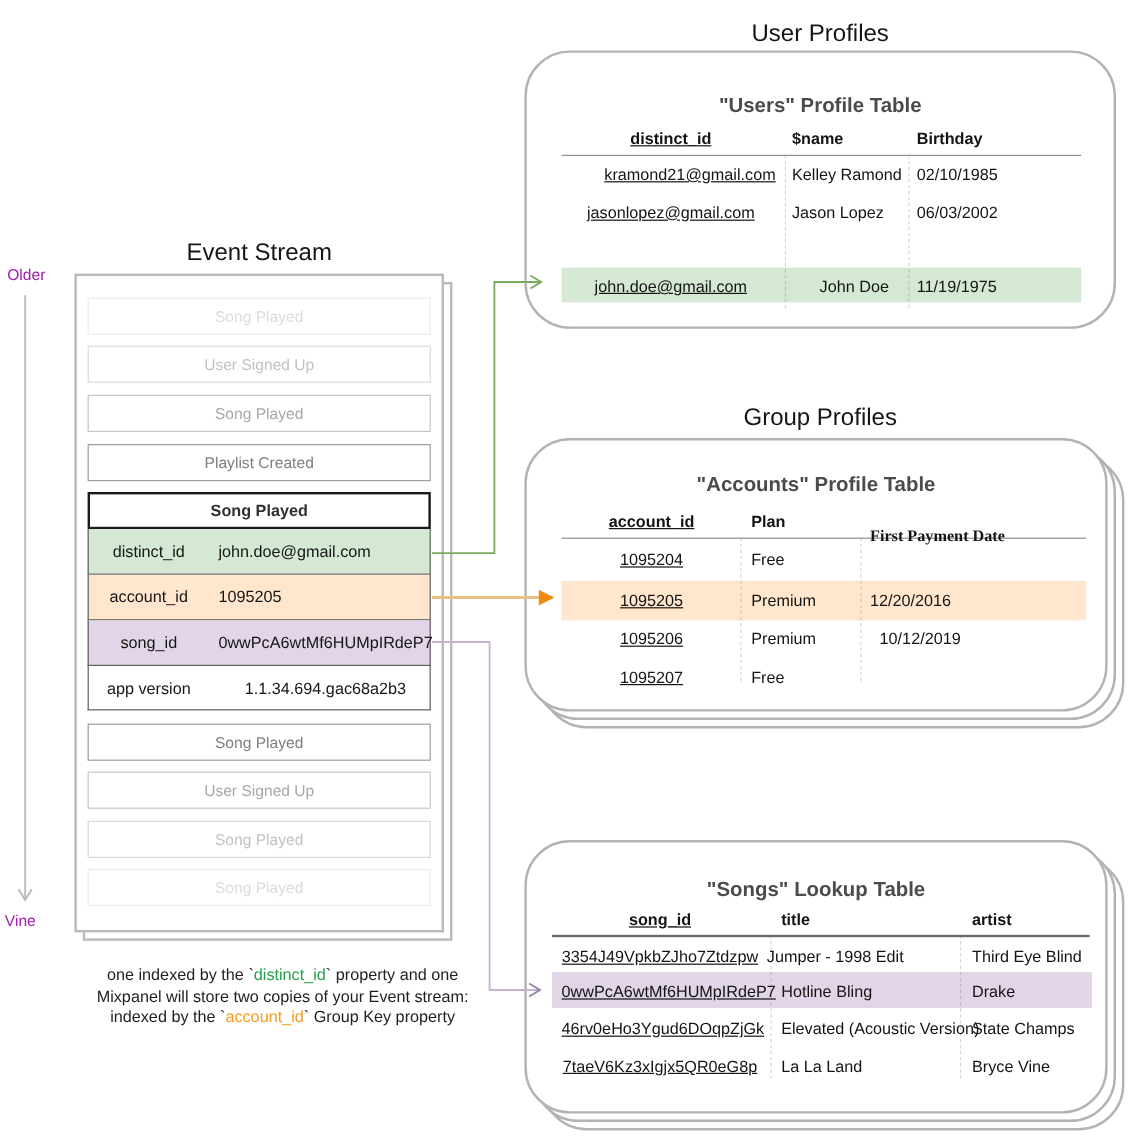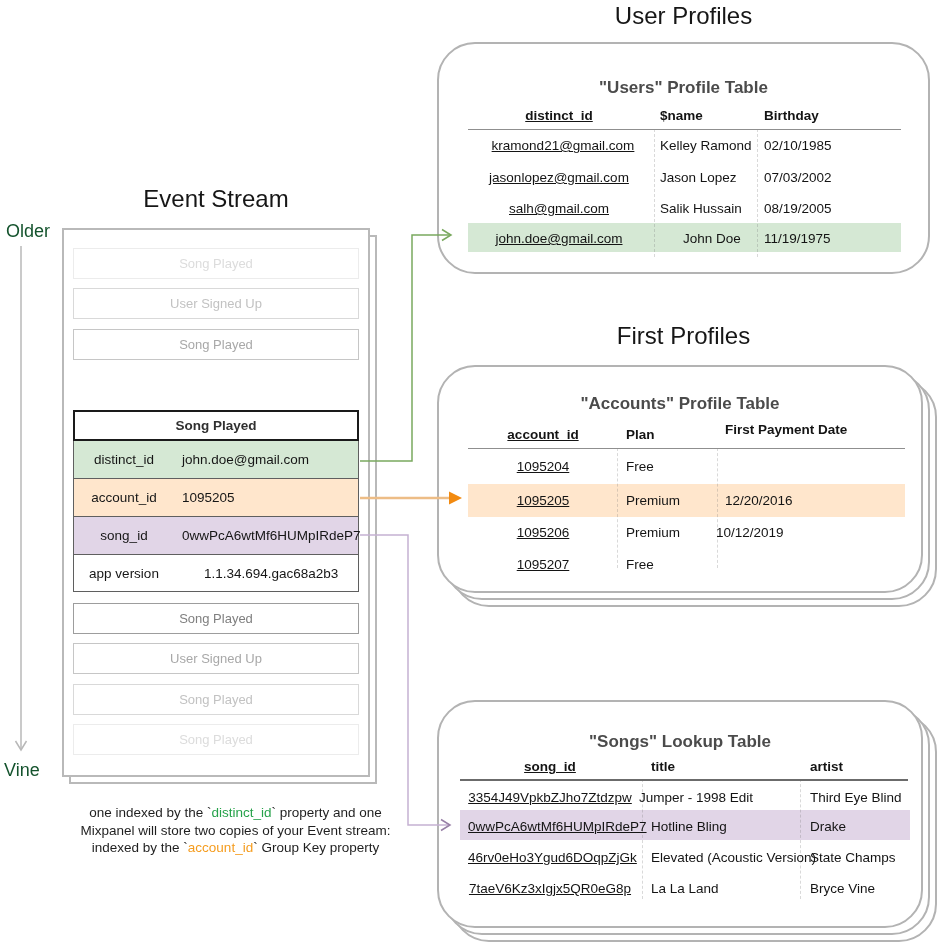--- a/index.html
+++ b/index.html
@@ -1,19 +1,19 @@
 <!DOCTYPE html>
 <html><head>
 <meta charset="utf-8">
 <style>
   * { margin:0; padding:0; box-sizing:border-box; }
   body { background:#fff; font-family:"Liberation Sans", sans-serif; }
   .canvas { position:relative; width:941px; height:951px; background:#fff; overflow:hidden; }
 
-  .big-title { position:absolute; text-align:center; font-size:24px; color:#161616; white-space:nowrap; }
+  .big-title { position:absolute; text-align:center; font-size:20px; color:#161616; white-space:nowrap;margin-top:15px; }
 
   
   .panel, .stack-layer {
     position:absolute; background:#fff; border:2px solid #b3b3b3; border-radius:38px;
   }
   .stack-layer { z-index:0; }
   .panel { z-index:1; }
 
   
   .es-box, .es-stack {
@@ -51,48 +51,49 @@
   .u-line { position:absolute; border-top:1px solid #8f8f8f; z-index:2; }
   .s-line { position:absolute; border-top:2px solid #6b6b6b; z-index:2; }
   .col-sep { position:absolute; border-left:1px dashed rgba(120,120,120,0.28); z-index:1; }
   .row-hl { position:absolute; z-index:1; }
   .idcol { text-decoration:underline; }
   .ctr { text-align:center; }
   .trow { position:absolute; z-index:3; }
   .trow .cell { top:0; }
 
   
-  .tl-label { position:absolute; font-size:18px; color:#14532d; z-index:2; }
+  .tl-label { position:absolute; font-size:13px; color:#a21caf; z-index:2; }
 
   
   .caption { position:absolute; left:38px; top:804px; width:395px; text-align:center;
              font-size:13.5px; line-height:17.5px; color:#1f1f1f; z-index:2; }
   .code-green { color:#27a24b; }
   .code-orange { color:#f59c1e; }
 
   svg.overlay { position:absolute; left:0; top:0; z-index:5; pointer-events:none; }
 </style>
 </head>
 <body>
 
 <div class="canvas">
 
   <div class="big-title" style="left:62px; top:185px; width:308px;">Event Stream</div>
   <div class="big-title" style="left:437px; top:2px; width:493px;">User Profiles</div>
-  <div class="big-title" style="left:437px; top:322px; width:493px;">First Profiles</div>
+  <div class="big-title" style="left:437px; top:322px; width:493px;">Group Profiles</div>
 
   <div class="tl-label" style="left:6px; top:221px;">Older</div>
   <div class="tl-label" style="left:4px; top:760px;">Vine</div>
 
   <div class="es-stack" style="left:69px; top:235px; width:308px; height:549px;"></div>
   <div class="es-box" style="left:62px; top:228px; width:308px; height:549px;"></div>
 
   <div class="event fade1" style="top:248px;">Song Played</div>
   <div class="event fade2" style="top:288px;">User Signed Up</div>
   <div class="event fade3" style="top:329px;">Song Played</div>
+  <div class="event fade4" style="top:370px;">Playlist Created</div>
 
   <div class="detail">
     <div class="detail-hdr">Song Played</div>
     <div class="detail-row hl-green">
       <span class="k">distinct_id</span>
       <span class="v">john.doe@gmail.com</span>
     </div>
     <div class="detail-row hl-orange">
       <span class="k">account_id</span>
       <span class="v">1095205</span>
@@ -116,67 +117,62 @@
     <div class="tbl-title" style="top:34px;">"Users" Profile Table</div>
     <div class="row-hl" style="left:29px; top:179px; width:433px; height:29px; background:#d5e8d4;"></div>
     <div class="col-sep" style="left:215px; top:85px; height:128px;"></div>
     <div class="col-sep" style="left:318px; top:85px; height:128px;"></div>
     <div class="cell hdr-cell idcol ctr" style="left:29px; top:64px; width:182px;">distinct_id</div>
     <div class="cell hdr-cell" style="left:221px; top:64px;">$name</div>
     <div class="cell hdr-cell" style="left:325px; top:64px;">Birthday</div>
     <div class="u-line" style="left:29px; top:85px; width:433px;"></div>
 
     <div class="trow" style="left:29px; top:87px; width:433px; height:30px;">
-      <div class="cell idcol ctr" style="left:4px; top:7px; width:182px;">kramond21@gmail.com</div>
+      <div class="cell idcol ctr" style="left:16px; top:7px; width:182px;">kramond21@gmail.com</div>
       <div class="cell" style="left:192px; top:7px;">Kelley Ramond</div>
       <div class="cell" style="left:296px; top:7px;">02/10/1985</div>
     </div>
     <div class="trow" style="left:29px; top:119px; width:433px; height:30px;">
       <div class="cell idcol ctr" style="left:0; top:7px; width:182px;">jasonlopez@gmail.com</div>
       <div class="cell" style="left:192px; top:7px;">Jason Lopez</div>
-      <div class="cell" style="left:296px; top:7px;">07/03/2002</div>
-    </div>
-    <div class="trow" style="left:29px; top:150px; width:433px; height:30px;">
-      <div class="cell idcol ctr" style="left:0; top:7px; width:182px;">salh@gmail.com</div>
-      <div class="cell" style="left:192px; top:7px;">Salik Hussain</div>
-      <div class="cell" style="left:296px; top:7px;">08/19/2005</div>
+      <div class="cell" style="left:296px; top:7px;">06/03/2002</div>
     </div>
     <div class="trow" style="left:29px; top:180px; width:433px; height:30px;">
       <div class="cell idcol ctr" style="left:0; top:7px; width:182px;">john.doe@gmail.com</div>
       <div class="cell" style="left:192px; top:7px;margin-left:23px;">John Doe</div>
       <div class="cell" style="left:296px; top:7px;">11/19/1975</div>
     </div>
   </div>
 
   <div class="stack-layer" style="left:451px; top:379px; width:486px; height:228px;"></div>
   <div class="stack-layer" style="left:444px; top:372px; width:486px; height:228px;"></div>
   <div class="panel" style="left:437px; top:365px; width:486px; height:228px;">
     <div class="tbl-title" style="top:27px;">"Accounts" Profile Table</div>
     <div class="row-hl" style="left:29px; top:117px; width:437px; height:33px; background:#ffe6cc;"></div>
     <div class="col-sep" style="left:178px; top:81px; height:120px;"></div>
     <div class="col-sep" style="left:278px; top:81px; height:120px;"></div>
     <div class="cell hdr-cell idcol ctr" style="left:29px; top:60px; width:150px;">account_id</div>
     <div class="cell hdr-cell" style="left:187px; top:60px;">Plan</div>
-    <div class="cell hdr-cell" style="left:286px; top:55px;">First Payment Date</div>
+    <div class="cell hdr-cell" style="left:286px; top:72px;font-family:Liberation Serif, serif;">First Payment Date</div>
     <div class="u-line" style="left:29px; top:81px; width:437px;"></div>
 
     <div class="trow" style="left:29px; top:85px; width:437px; height:31px;">
       <div class="cell idcol ctr" style="left:0; top:7px; width:150px;">1095204</div>
       <div class="cell" style="left:158px; top:7px;">Free</div>
       <div class="cell" style="left:257px; top:7px;"></div>
     </div>
     <div class="trow" style="left:29px; top:118px; width:437px; height:31px;">
       <div class="cell idcol ctr" style="left:0; top:8px; width:150px;">1095205</div>
       <div class="cell" style="left:158px; top:8px;">Premium</div>
       <div class="cell" style="left:257px; top:8px;">12/20/2016</div>
     </div>
     <div class="trow" style="left:29px; top:150px; width:437px; height:31px;">
       <div class="cell idcol ctr" style="left:0; top:8px; width:150px;">1095206</div>
       <div class="cell" style="left:158px; top:8px;">Premium</div>
-      <div class="cell" style="left:248px; top:8px;">10/12/2019</div>
+      <div class="cell" style="left:265px; top:8px;">10/12/2019</div>
     </div>
     <div class="trow" style="left:29px; top:182px; width:437px; height:31px;">
       <div class="cell idcol ctr" style="left:0; top:8px; width:150px;">1095207</div>
       <div class="cell" style="left:158px; top:8px;">Free</div>
       <div class="cell" style="left:257px; top:8px;"></div>
     </div>
   </div>
 
   <div class="stack-layer" style="left:451px; top:714px; width:486px; height:228px;"></div>
   <div class="stack-layer" style="left:444px; top:707px; width:486px; height:228px;"></div>

